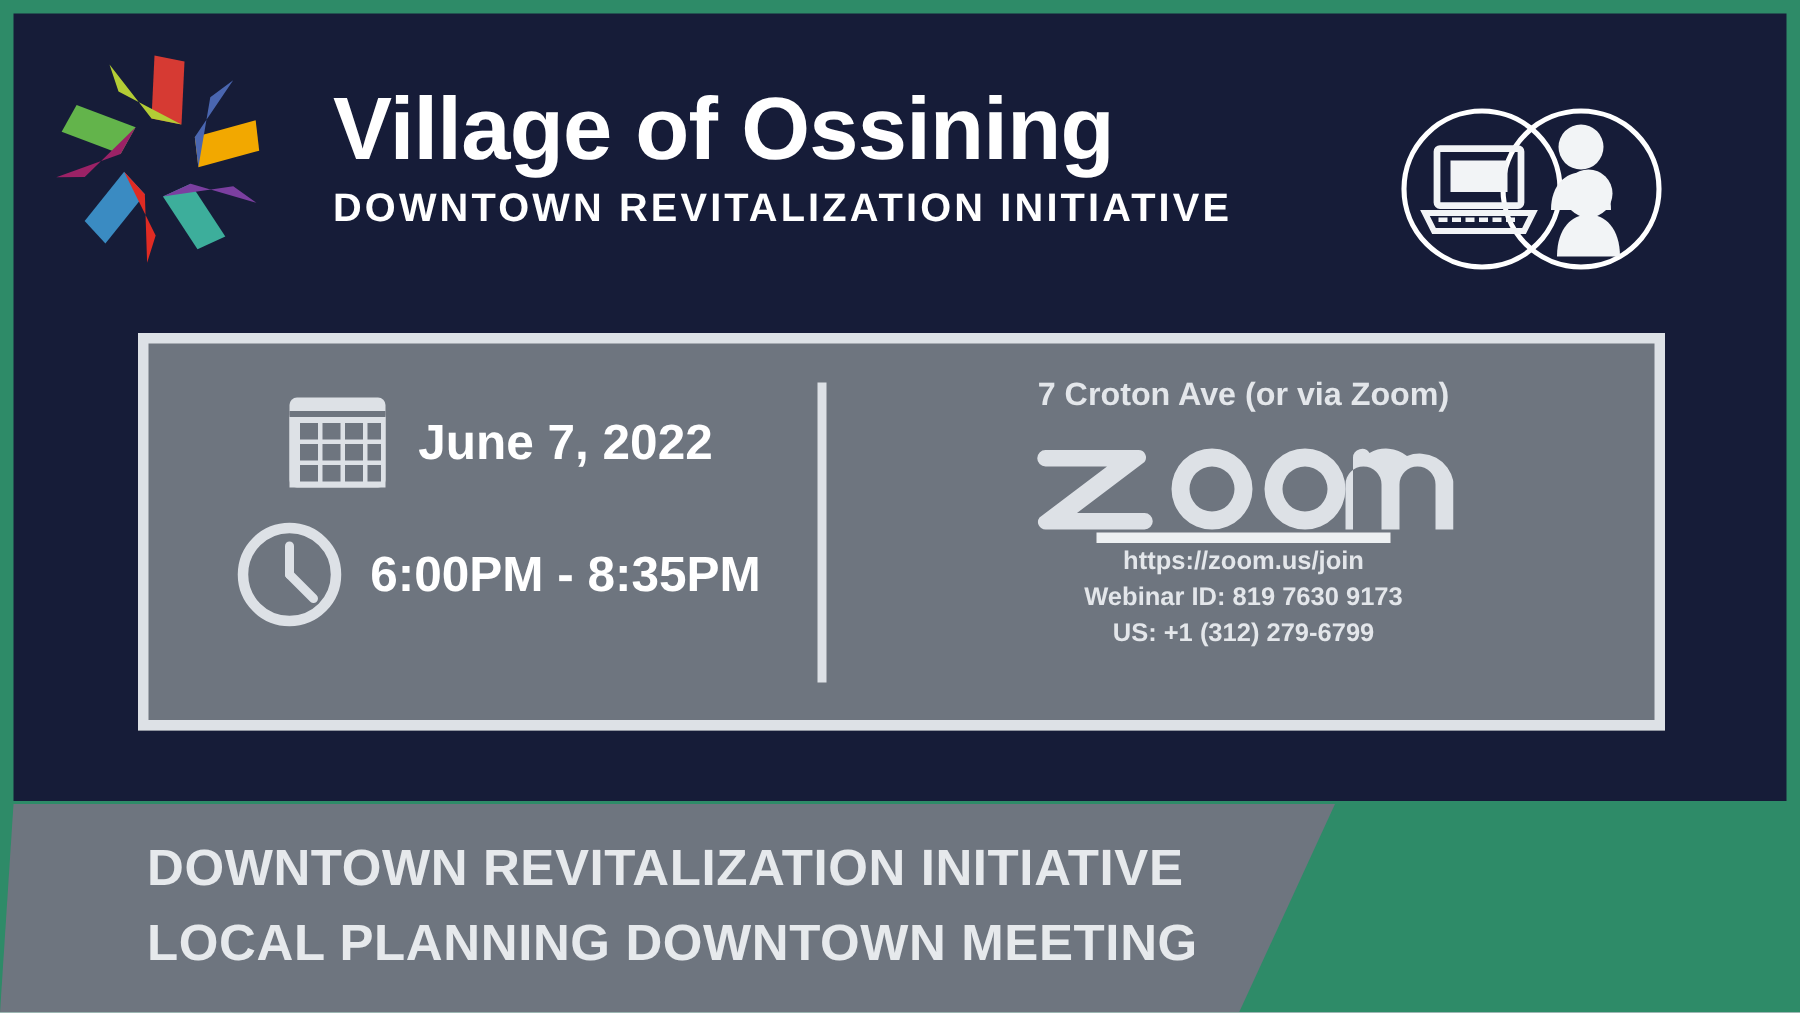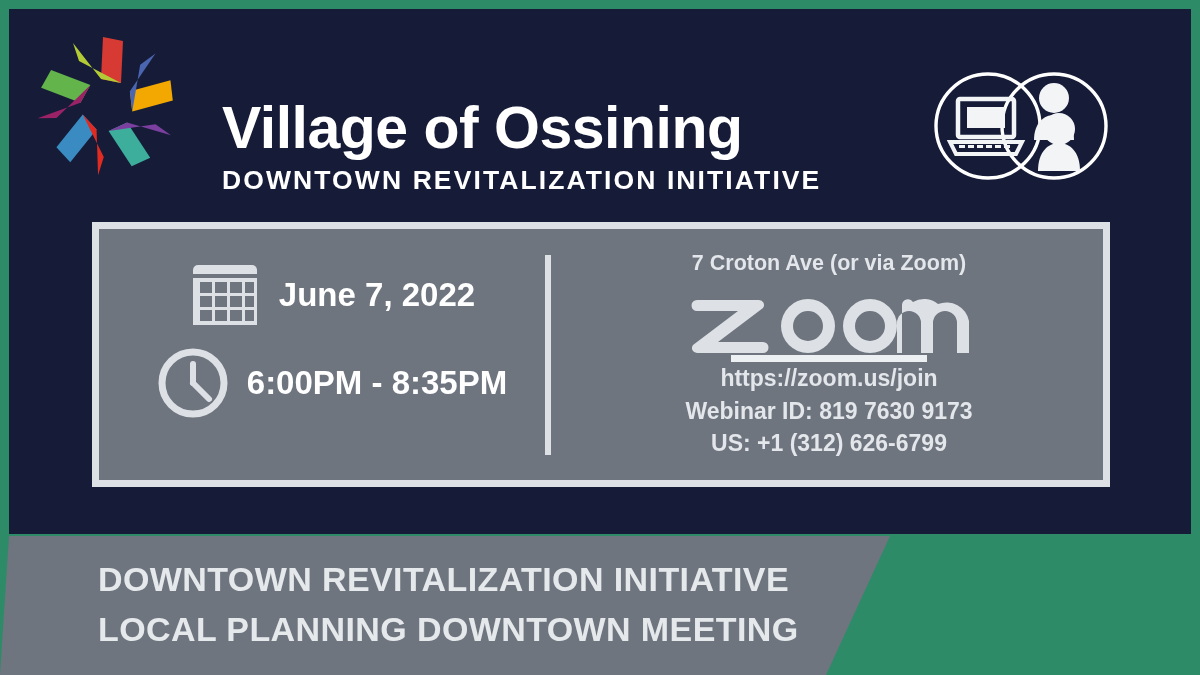--- a/index.html
+++ b/index.html
@@ -37,21 +37,20 @@
     height: 166px;
   }
   #logo-mark svg { display: block; width: 100%; height: 100%; }
 
   
   #title-block {
     position: absolute;
     left: 222px;
     top: 56px;
     width: 620px;
-    margin-top: 42px;
   }
   #main-title {
     color: #FFFFFF;
     font-size: 59px;
     font-weight: bold;
     letter-spacing: -0.5px;
     line-height: 1.04;
     white-space: nowrap;
   }
   #sub-title {
@@ -147,21 +146,21 @@
     letter-spacing: 0px;
   }
   #zoom-logo {
     margin: 6px auto 0 auto;
     width: 280px;
     height: 80px;
   }
   #zoom-logo svg { display:block; width:100%; height:100%; }
   .zoom-detail {
     color: #E3E6EA;
-    font-size: 23px;
+    font-size: 17px;
     font-weight: bold;
     line-height: 1.42;
     white-space: nowrap;
   }
 
   
   #banner {
     position: absolute;
     left: 0;
     top: 536px;
@@ -313,21 +312,21 @@
               <path d="M181 17 a27 27 0 1 1 0 54 a27 27 0 1 1 0 -54 Z M181 29 a15 15 0 1 0 0 30 a15 15 0 1 0 0 -30 Z"></path>
 
               <path d="M213 71 V23 a6 6 0 0 1 11 -3 a22 22 0 0 1 25 2 a23 23 0 0 1 31 17 V71 h-12 V41 a12 12 0 0 0 -24 0 V71 h-12 V41 a12 12 0 0 0 -24 0 V71 Z"></path>
             </g>
             <rect x="42" y="73" width="196" height="7" fill="#EDF0F2"></rect>
           </svg>
         </div>
 
         <div class="zoom-detail">https://zoom.us/join</div>
         <div class="zoom-detail">Webinar ID: 819 7630 9173</div>
-        <div class="zoom-detail">US: +1 (312) 626-6799</div>
+        <div class="zoom-detail">US: +1 (312) 279-6799</div>
       </div>
 
     </div>
   </div>
 
   <div id="banner"></div>
   <div id="banner-text">
     <div class="banner-line">DOWNTOWN REVITALIZATION INITIATIVE</div>
     <div class="banner-line">LOCAL PLANNING DOWNTOWN MEETING</div>
   </div>

